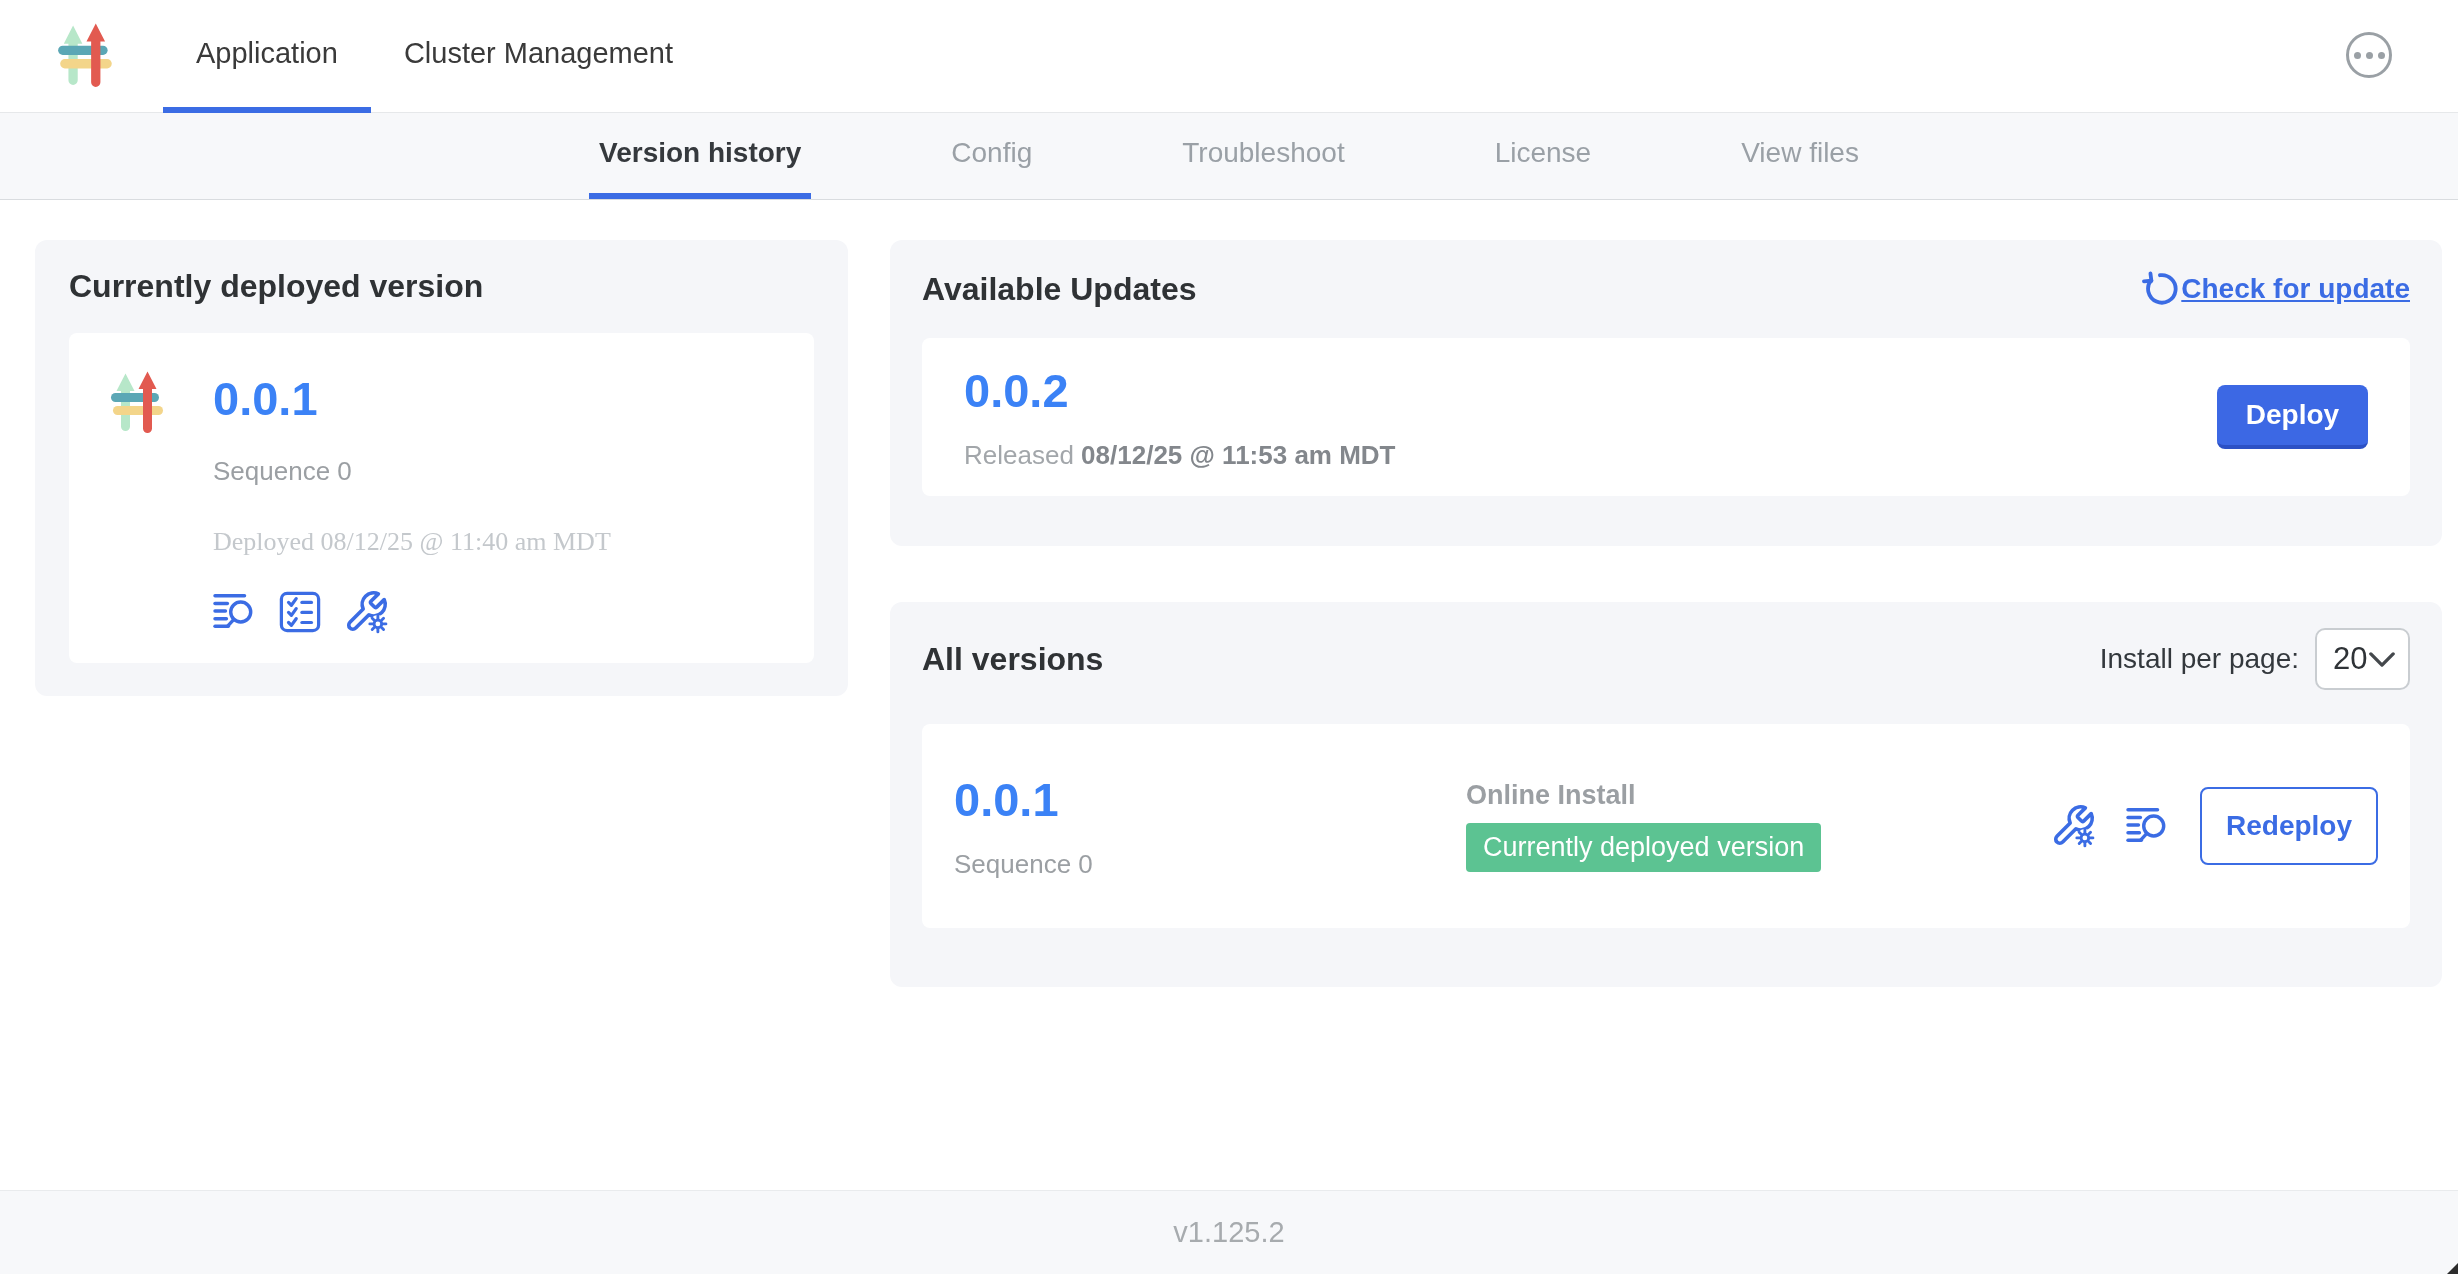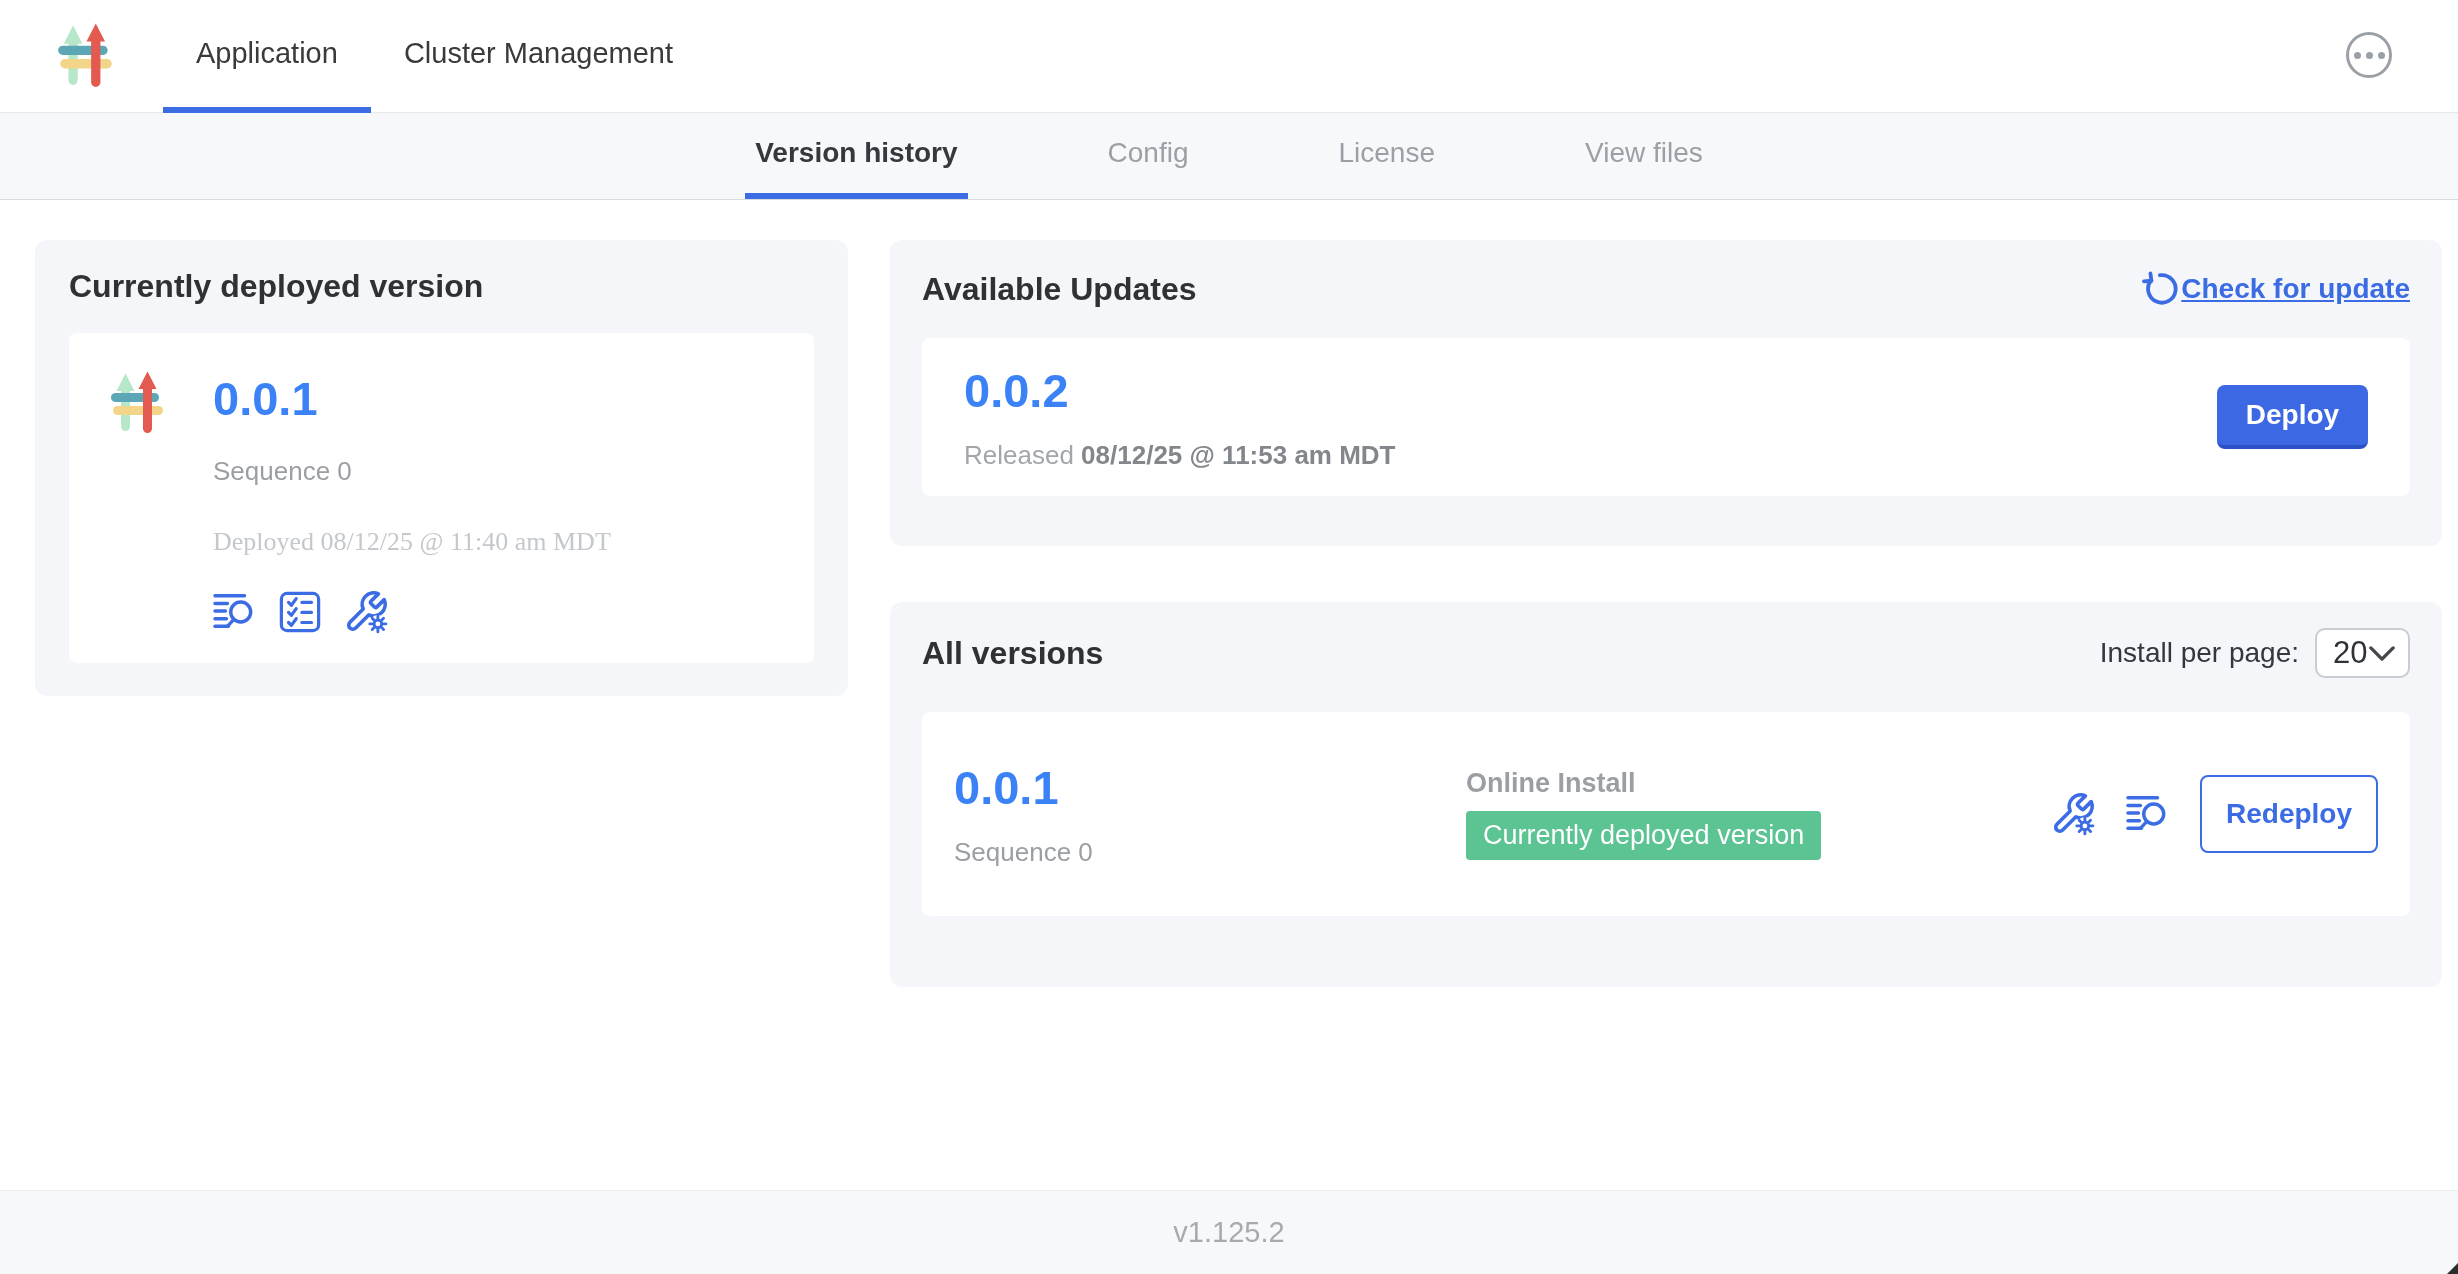--- a/index.html
+++ b/index.html
@@ -50,21 +50,21 @@
   .updates-inner { margin-top:30px; height:158px; padding:0 42px; display:flex;
                    justify-content:space-between; align-items:center; }
   .released-line { margin-top:22px; font-size:26px; color:#a2a6aa; }
   .released-line b { color:#83878c; font-weight:700; }
   .deploy-btn { width:151px; height:64px; background:#3c68e4; border:none; border-bottom:4px solid #2c51c5;
                 border-radius:8px; color:#fff; font-size:28px; font-weight:700; cursor:pointer;
                 font-family:inherit; }
   .versions-card { margin-top:56px; height:385px; padding:26px 32px; }
   .results-group { display:flex; align-items:center; }
   .results-label { font-size:28px; color:#33383d; margin-right:16px; }
-  .results-select { width:95px; height:50px; background:#fff; border:2px solid #c9cdd1; border-radius:10px;
+  .results-select { width:95px; height:62px; background:#fff; border:2px solid #c9cdd1; border-radius:10px;
                     display:flex; align-items:center; justify-content:space-between;
                     padding:0 13px 0 16px; font-size:31px; color:#2f3337; cursor:pointer; }
   .version-row { margin-top:34px; height:204px; padding:0 32px; display:flex; align-items:center; }
   .vr-version { width:512px; }
   .vr-mid { flex:1; }
   .install-type { font-size:27px; font-weight:700; color:#9b9fa3; }
   .badge { display:inline-block; margin-top:12px; background:#5cc392; color:#fff; font-size:27px;
            padding:9px 17px; border-radius:4px; }
   .vr-actions { display:flex; align-items:center; gap:30px; color:#3b6ce4; }
   .redeploy-btn { width:178px; height:78px; background:#fff; border:2.5px solid #3b6ce4; border-radius:8px;
@@ -103,20 +103,23 @@
     <span class="dot"></span>
   </div>
 </div>
 
 <div class="subnav">
   <div class="subnav-item active">
     <span>Version history</span>
   </div>
   <div class="subnav-item">
     <span>Config</span>
+  </div>
+  <div class="subnav-item">
+    <span>Troubleshoot</span>
   </div>
   <div class="subnav-item">
     <span>License</span>
   </div>
   <div class="subnav-item">
     <span>View files</span>
   </div>
 </div>
 
 <div class="main">

